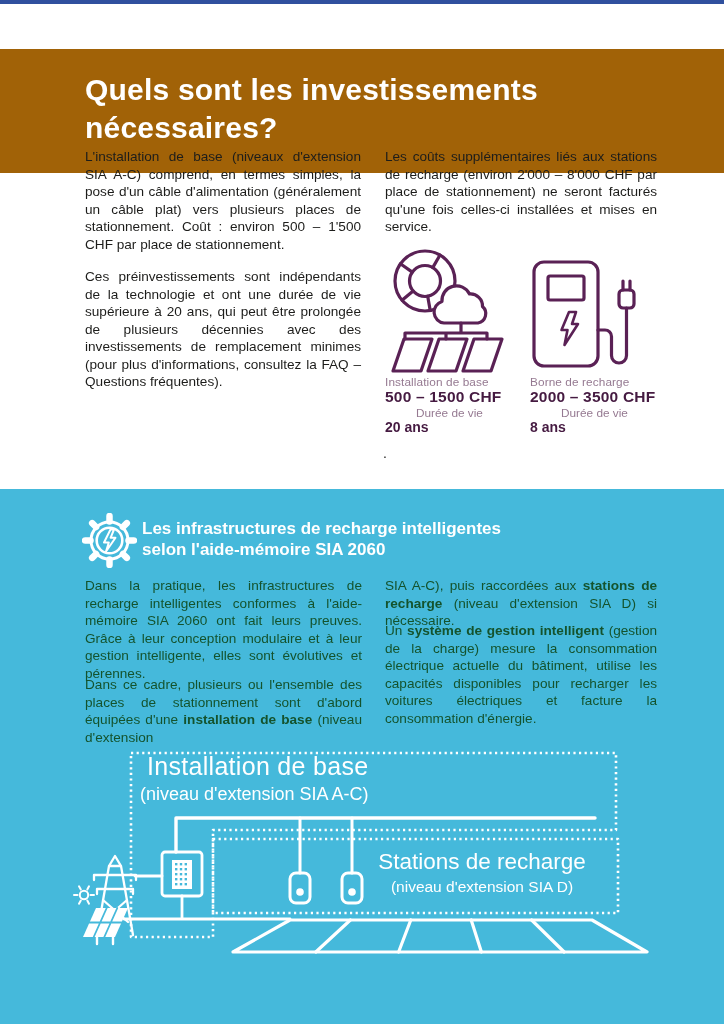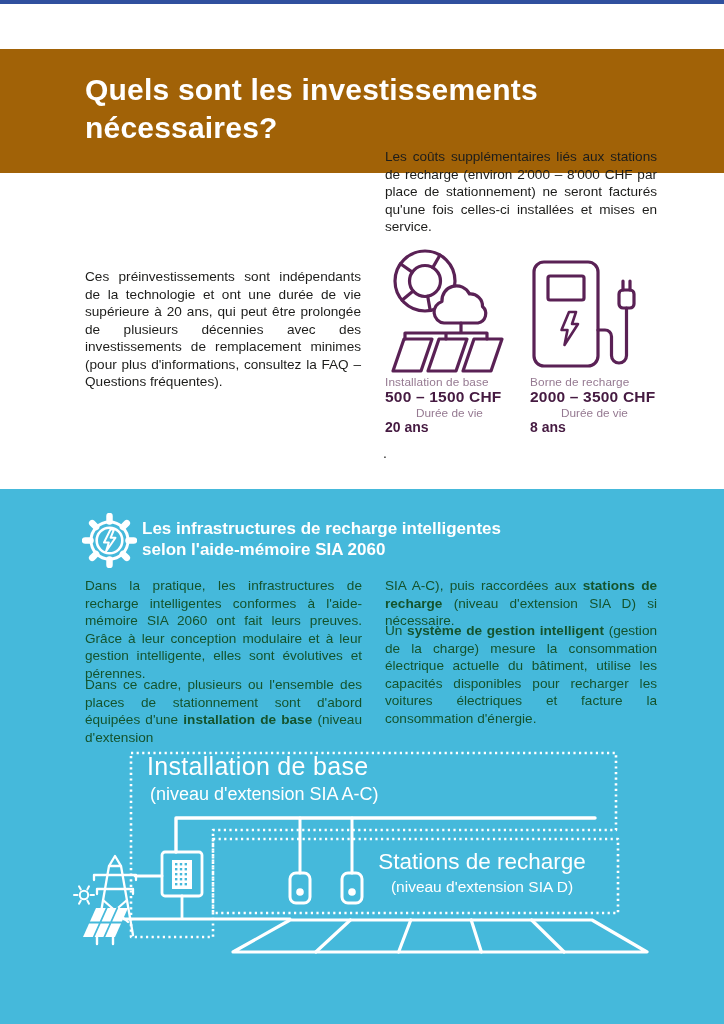--- a/index.html
+++ b/index.html
@@ -36,20 +36,21 @@
 <body>
 
 <div class="page">
 
   <div class="abs top-strip"></div>
 
   <div class="abs header">
     <h1 class="header-title">Quels sont les investissements nécessaires?</h1>
   </div>
 
+  <p class="abs body-text" style="left:85px;top:148px;width:276px;">L'installation de base (niveaux d'extension SIA A-C) comprend, en termes simples, la pose d'un câble d'alimentation (généralement un câble plat) vers plusieurs places de stationnement. Coût : environ 500 – 1'500 CHF par place de stationnement.</p>
   <p class="abs body-text" style="left:85px;top:268px;width:276px;">Ces préinvestissements sont indépendants de la technologie et ont une durée de vie supérieure à 20 ans, qui peut être prolongée de plusieurs décennies avec des investissements de remplacement minimes (pour plus d'informations, consultez la FAQ – Questions fréquentes).</p>
   <p class="abs body-text" style="left:385px;top:148px;width:272px;">Les coûts supplémentaires liés aux stations de recharge (environ 2'000 – 8'000 CHF par place de stationnement) ne seront facturés qu'une fois celles-ci installées et mises en service.</p>
 
   <div class="abs" style="left:383px;top:241px;">
     <svg width="130" height="132" viewBox="0 0 130 132" fill="none" stroke="#5A2155" stroke-width="3.2" stroke-linejoin="round" stroke-linecap="round">
       <circle cx="42" cy="40" r="30"></circle>
       <circle cx="42" cy="40" r="15.5"></circle>
       <line x1="49.75" y1="26.58" x2="57" y2="14.02"></line>
       <line x1="44.7" y1="55.3" x2="47.2" y2="69.5"></line>
       <line x1="30.13" y1="49.96" x2="19.02" y2="59.28"></line>
@@ -177,19 +178,19 @@
       <path d="M182,151 V174 M124,174 H290" stroke-width="2.8"></path>
 
       <g stroke-width="3.2">
         <path d="M290,175 L592,175 L647,207 L233,207 Z"></path>
         <path d="M350.4,175 L315.8,207 M410.8,175 L398.6,207 M471.2,175 L481.4,207 M531.6,175 L564.2,207"></path>
       </g>
     </svg>
   </div>
 
   <div class="abs diag-label-big" style="left:147px;top:752px;">Installation de base</div>
-  <div class="abs diag-sublabel-big" style="left:150px;top:784px;">(niveau d'extension SIA A-C)</div>
+  <div class="abs diag-sublabel-big" style="left:140px;top:784px;">(niveau d'extension SIA A-C)</div>
   <div class="abs diag-stations" style="left:368px;top:849px;">
     <div class="l1">Stations de recharge</div>
     <div class="l2">(niveau d'extension SIA D)</div>
   </div>
 
 </div>
 
 </body></html>

